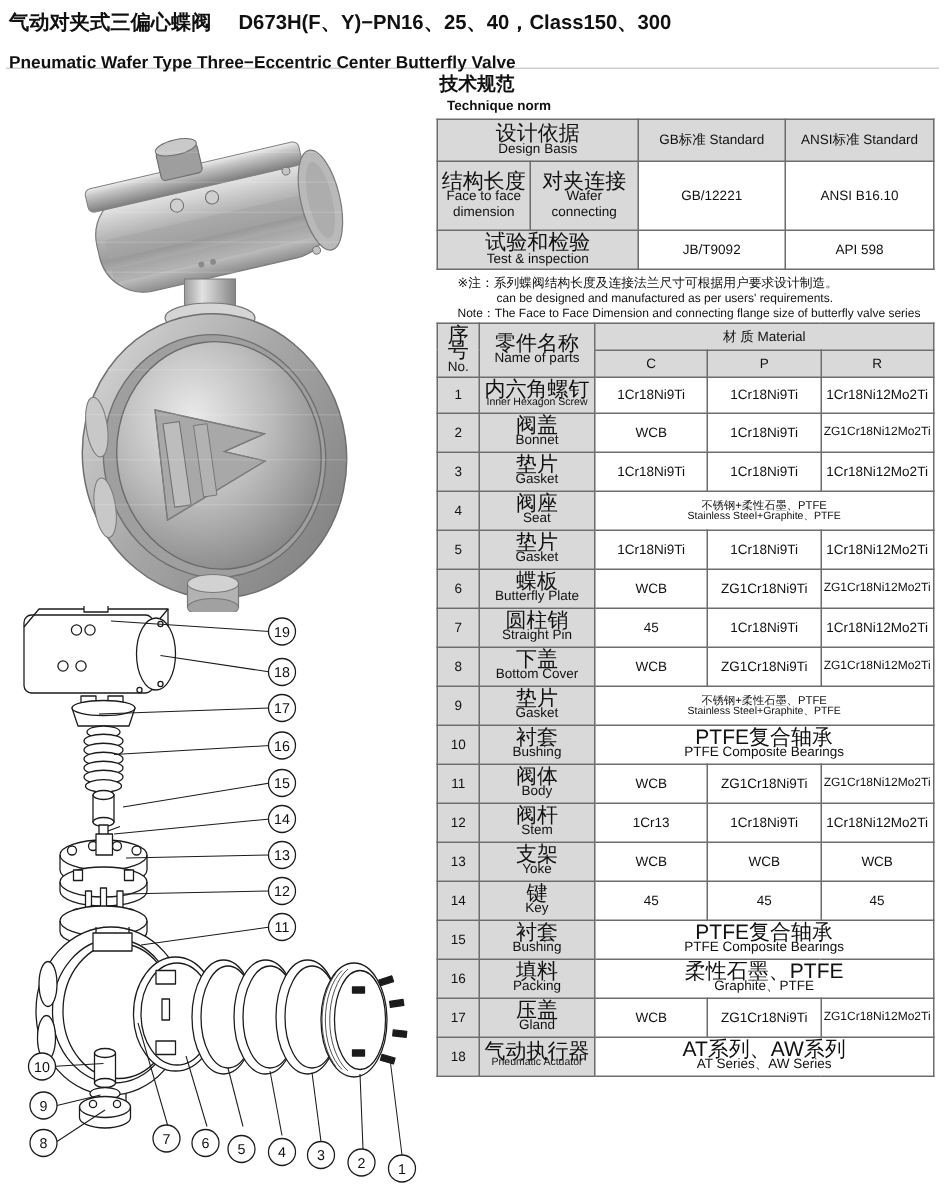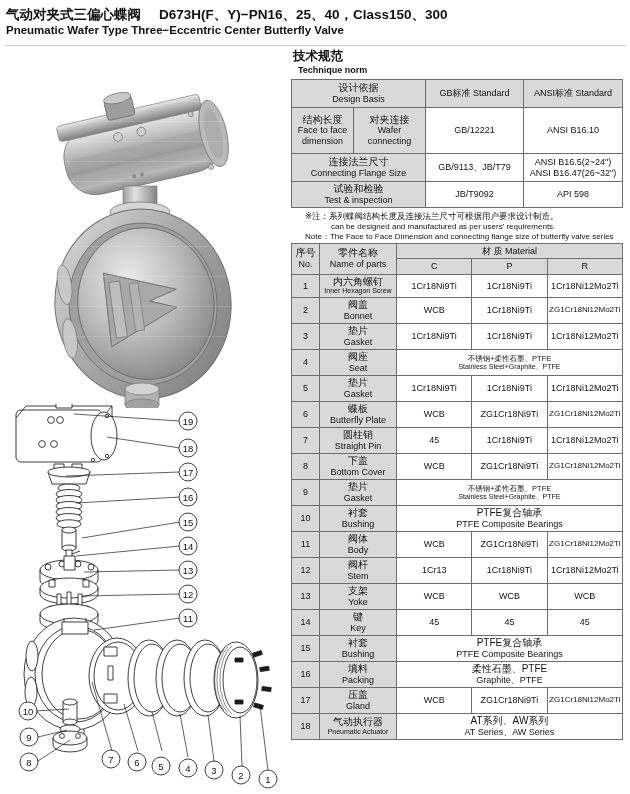--- a/index.html
+++ b/index.html
@@ -27,20 +27,21 @@
     line-height: 17px;
   }
   .title-cn .model {
     margin-left: 18px;
   }
   .title-en {
     font-size: 11.5px;
     font-weight: bold;
     line-height: 15px;
     white-space: nowrap;
+    margin-top: 12px;
   }
   .header-rule {
     height: 1px;
     background: #cfcfcf;
     margin: 1px 4px 0 4px;
   }
 
   
   #content {
     position: relative;
@@ -79,21 +80,21 @@
   table.spec td, table.spec th {
     border: 1px solid #6d6d6d;
     text-align: center;
     vertical-align: middle;
     font-size: 9px;
     line-height: 10.5px;
     padding: 2px 1px;
     background: #ffffff;
   }
   .hdrcell { background: #d9d9d9 !important; font-weight: normal; }
-  .cn { font-size: 10px; display: block; }
+  .cn { font-size: 14px; display: block; }
   .en { font-size: 9px; display: block; }
   .tiny-en { font-size: 7px; display: block; line-height: 8px; }
   .tiny-cn { font-size: 7.5px; display: block; line-height: 9px; }
 
   
   .tn-c1 { width: 62px; }
   .tn-c2 { width: 72px; }
   .tn-c3 { width: 98px; }
   .tn-c4 { width: 99px; }
 
@@ -480,31 +481,20 @@
             <span class="en">Face to face dimension</span>
           </td>
           <td class="hdrcell">
             <span class="cn">对夹连接</span>
             <span class="en">Wafer connecting</span>
           </td>
           <td>GB/12221</td>
           <td>ANSI B16.10</td>
         </tr>
         <tr>
-          <td class="hdrcell" colspan="2" style="height:28px">
-            <span class="cn">连接法兰尺寸</span>
-            <span class="en">Connecting Flange Size</span>
-          </td>
-          <td>GB/9113、JB/T79</td>
-          <td>
-            <span>ANSI B16.5(2~24")</span>
-            <span>ANSI B16.47(26~32")</span>
-          </td>
-        </tr>
-        <tr>
           <td class="hdrcell" colspan="2" style="height:26px">
             <span class="cn">试验和检验</span>
             <span class="en">Test &amp; inspection</span>
           </td>
           <td>JB/T9092</td>
           <td>API 598</td>
         </tr>
       </tbody>
     </table>
 

